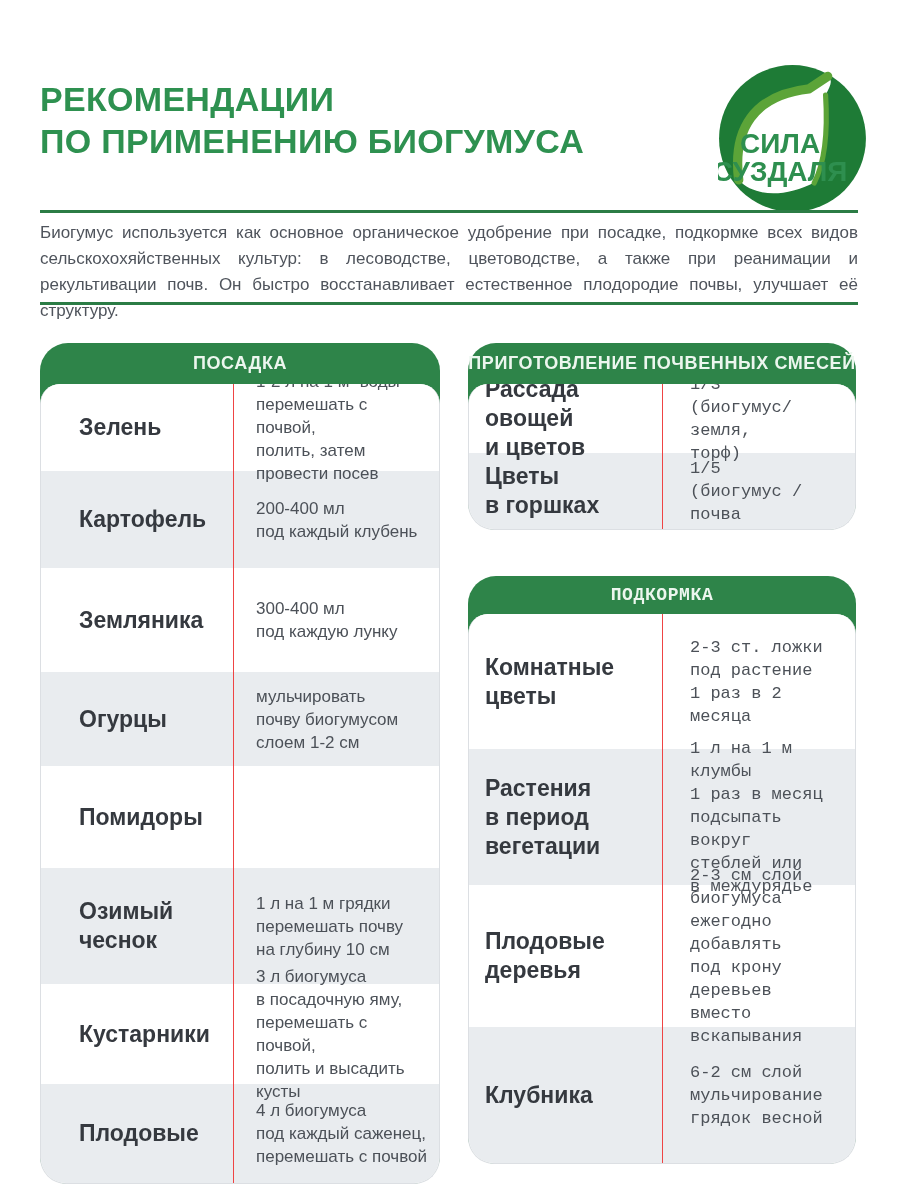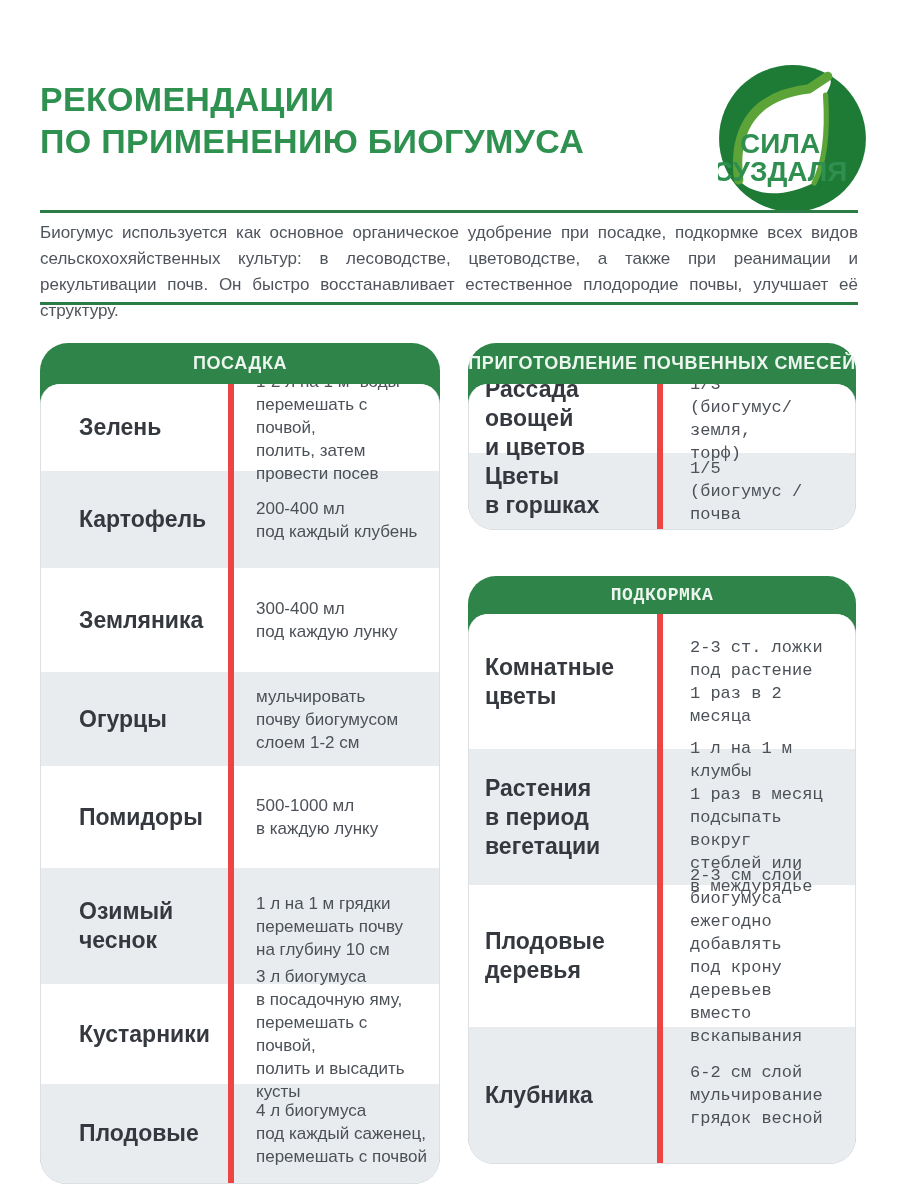--- a/index.html
+++ b/index.html
@@ -32,21 +32,21 @@
   }
   .card-feeding .thead{height:38px;font-family:Liberation Mono, monospace;}
   .tbody{
     background:#ffffff;border-radius:20px 20px 26px 26px;overflow:hidden;
     border:1px solid #dcdfe3;border-top:none;box-sizing:border-box;
   }
   .row{display:flex;background:#ffffff;}
   .row.alt{background:#e9ecef;}
   .cell-label{
     box-sizing:border-box;display:flex;align-items:center;
-    border-right:6px solid #ef4444;white-space:pre-line;
+    border-right:1px solid #ef4444;white-space:pre-line;
     font-weight:bold;color:#35393f;font-size:23px;line-height:29px;
   }
   .cell-value{
     box-sizing:border-box;display:flex;align-items:center;flex:1;
     white-space:pre-line;color:#4c5158;font-size:17px;line-height:23px;
     padding-right:10px;
   }
   .card-planting .cell-label{width:193px;padding-left:38px;}
   .card-planting .cell-value{padding-left:22px;}
   .card-soil .cell-label,.card-feeding .cell-label{width:194px;padding-left:16px;}
@@ -112,22 +112,20 @@
 под каждую лунку</div>
       </div>
       <div class="row alt">
         <div class="cell-label">Огурцы</div>
         <div class="cell-value">мульчировать
 почву биогумусом
 слоем 1-2 см</div>
       </div>
       <div class="row">
         <div class="cell-label">Помидоры</div>
-        <div class="cell-value">500-1000 мл
-в каждую лунку</div>
       </div>
       <div class="row alt">
         <div class="cell-label">Озимый
 чеснок</div>
         <div class="cell-value">1 л на 1 м грядки
 перемешать почву
 на глубину 10 см</div>
       </div>
       <div class="row">
         <div class="cell-label">Кустарники</div>

